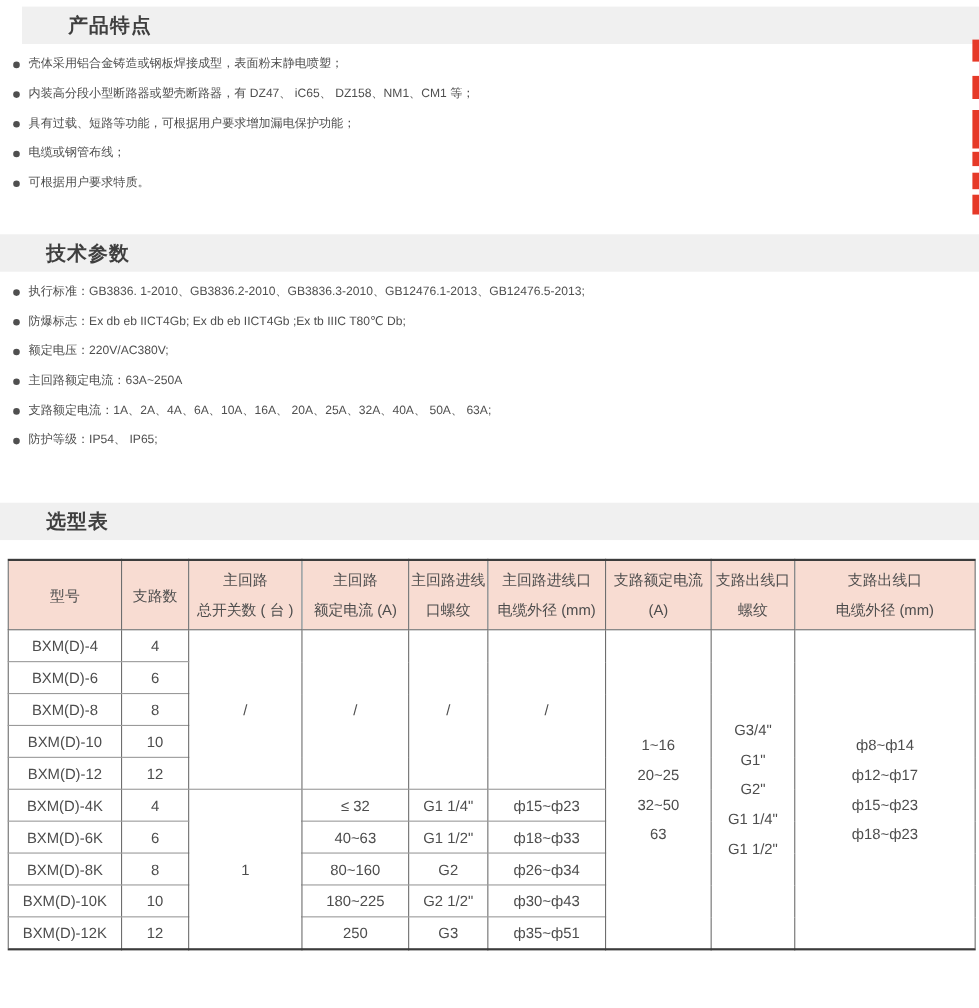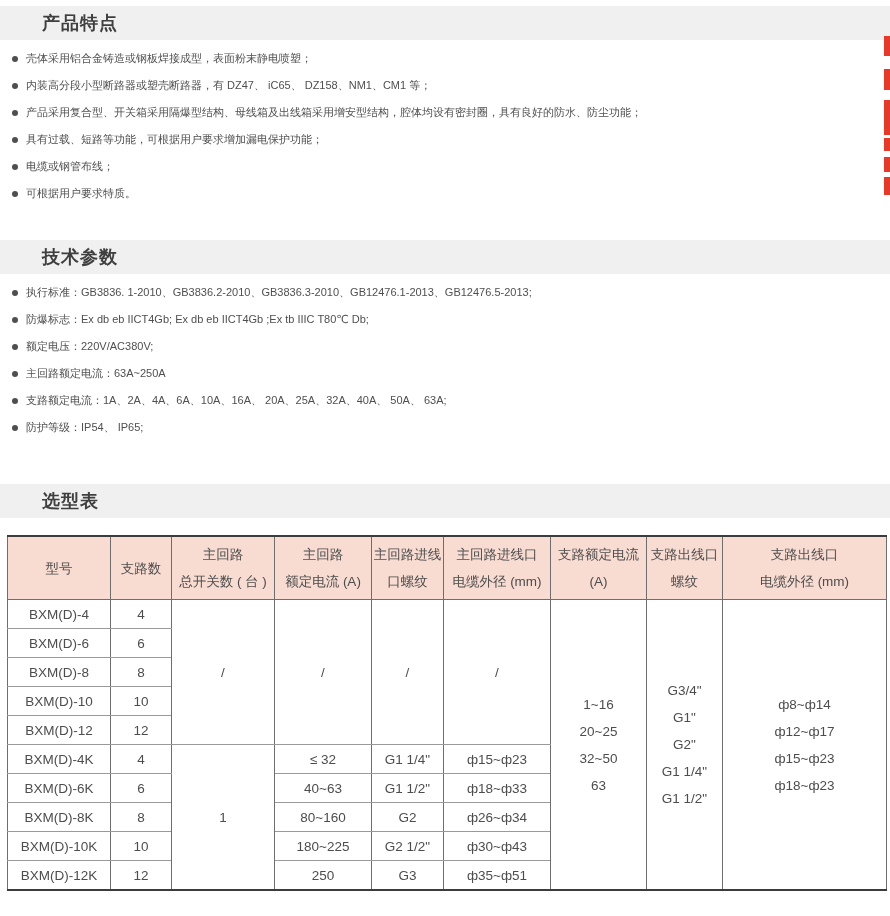--- a/index.html
+++ b/index.html
@@ -7,21 +7,21 @@
     width:890px; height:916px; background:#ffffff; position:relative;
     font-family:"Liberation Sans","DejaVu Sans",sans-serif;
     color:#4d4d4d; overflow:hidden;
   }
   
   .section-bar {
     background:#f0f0f0; height:34px; line-height:34px;
     padding-left:42px; font-size:18px; font-weight:bold; color:#3f3f3f;
     letter-spacing:1px;
   }
-  .bar-1 { margin-top:6px; }
+  .bar-1 { margin-top:6px;margin-left:20px; }
   .bar-2 { margin-top:37px; }
   .bar-3 { margin-top:47px; }
   
   .bullets { list-style:none; margin:0; padding:9px 0 0 12px; }
   .bullets li {
     display:flex; align-items:center;
     font-size:11px; line-height:19px; margin-bottom:8px; color:#4f4f4f;
     white-space:nowrap;
   }
   .dot {
@@ -63,24 +63,20 @@
   <span>产品特点</span>
 </div>
 <ul class="bullets">
   <li>
       <span class="dot"></span>
       <span>壳体采用铝合金铸造或钢板焊接成型，表面粉末静电喷塑；</span>
     </li>
   <li>
       <span class="dot"></span>
       <span>内装高分段小型断路器或塑壳断路器，有 DZ47、 iC65、 DZ158、NM1、CM1 等；</span>
-    </li>
-  <li>
-      <span class="dot"></span>
-      <span>产品采用复合型、开关箱采用隔爆型结构、母线箱及出线箱采用增安型结构，腔体均设有密封圈，具有良好的防水、防尘功能；</span>
     </li>
   <li>
       <span class="dot"></span>
       <span>具有过载、短路等功能，可根据用户要求增加漏电保护功能；</span>
     </li>
   <li>
       <span class="dot"></span>
       <span>电缆或钢管布线；</span>
     </li>
   <li>

